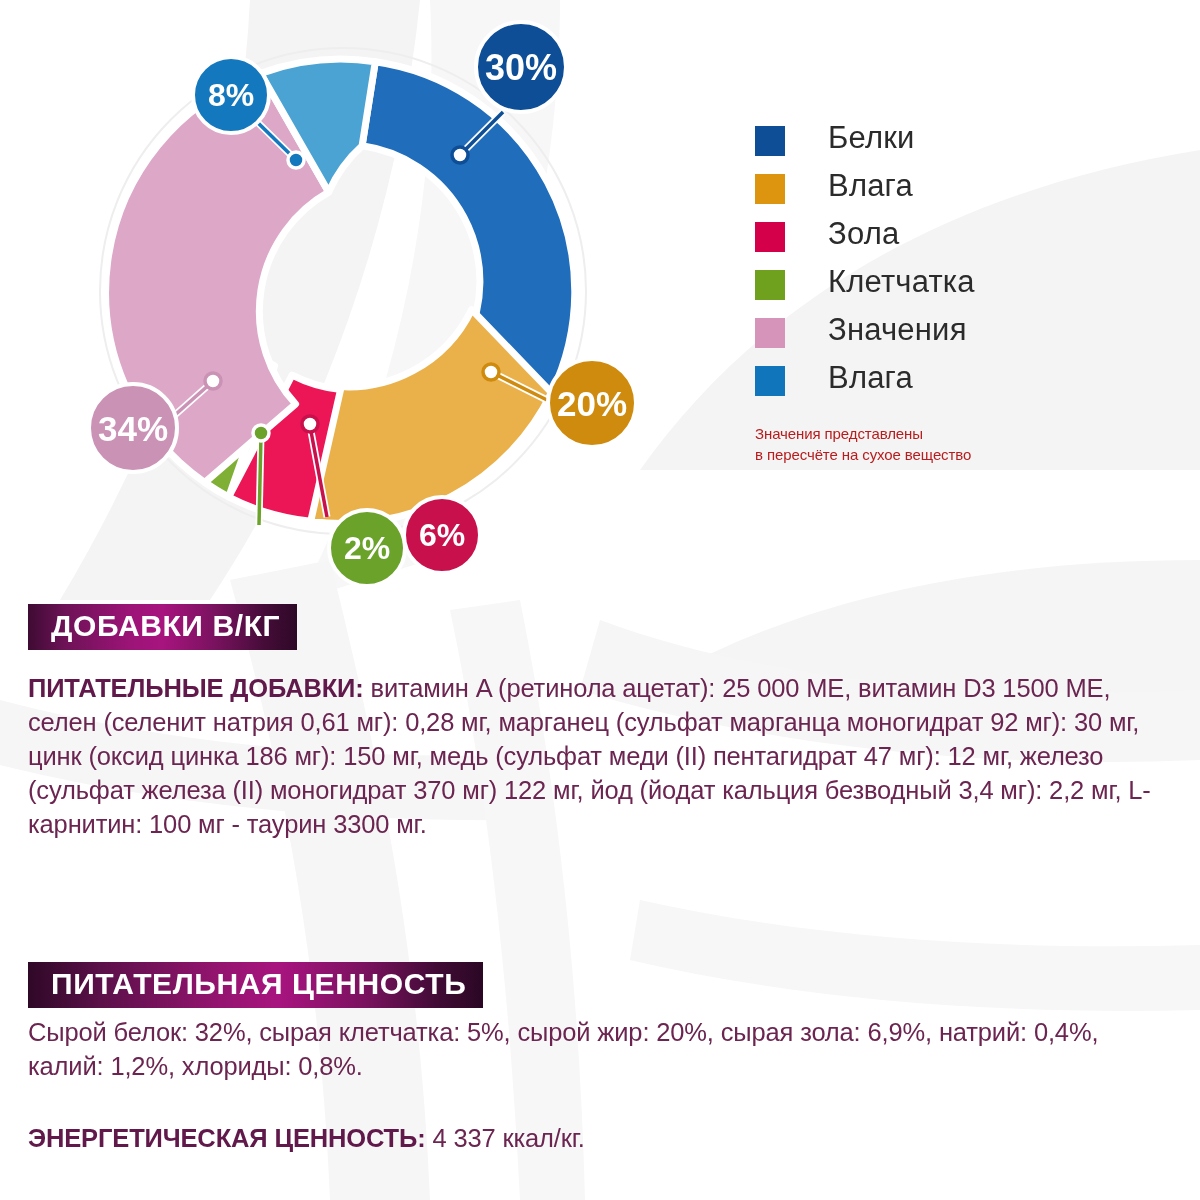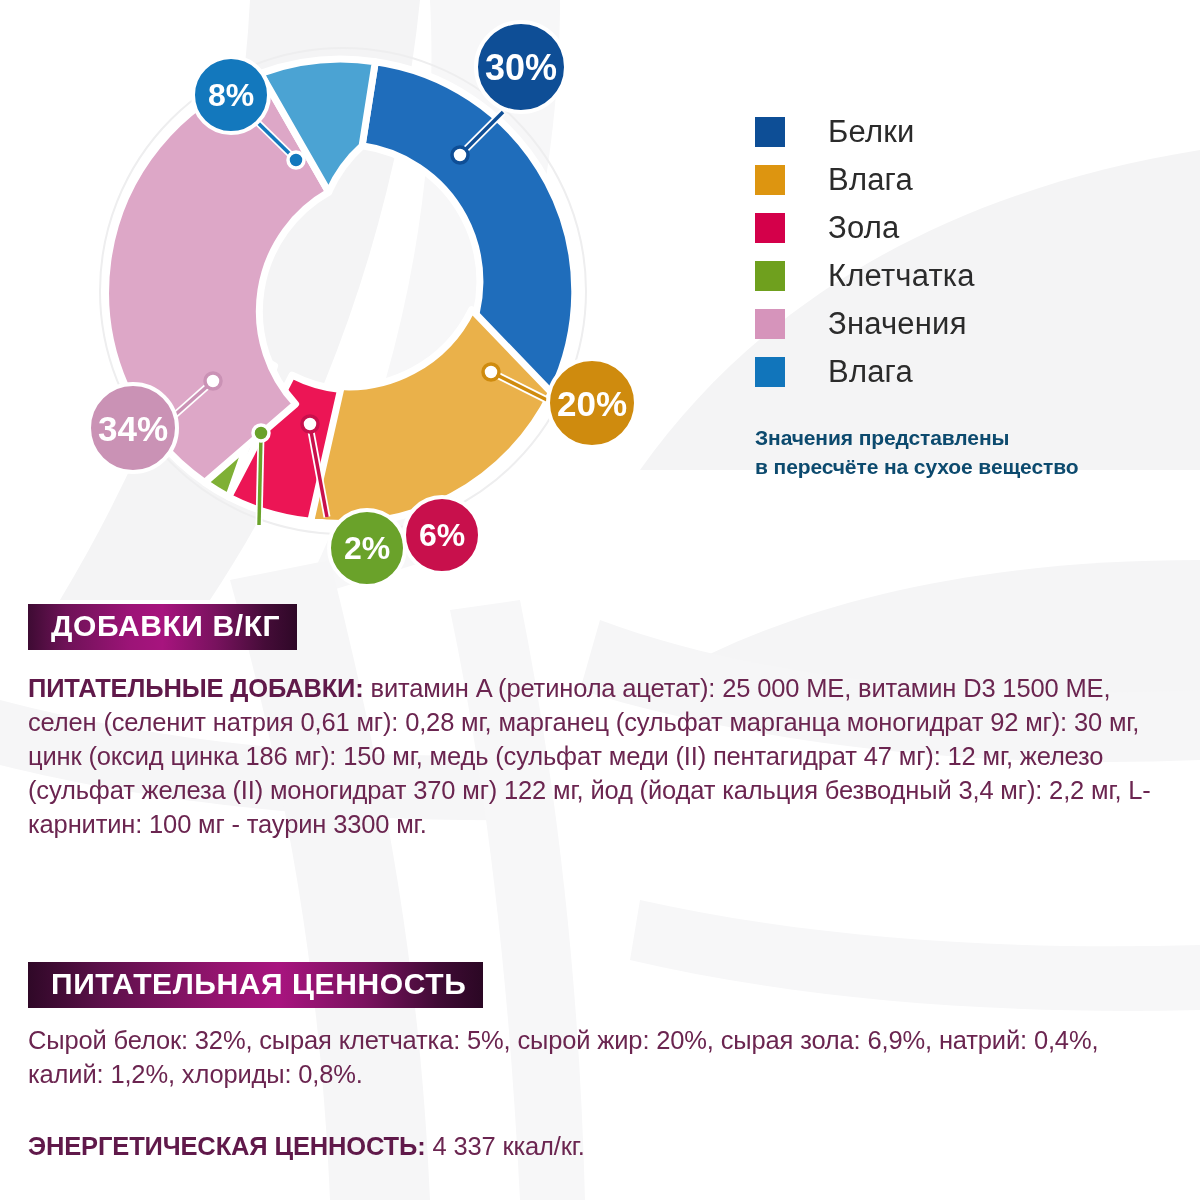--- a/index.html
+++ b/index.html
@@ -40,40 +40,40 @@
   
   #legend {
     position: absolute;
     left: 755px;
     top: 108px;
     width: 420px;
     z-index: 2;
   }
   .legend-row {
     display: flex;
-    align-items: center;
+    align-items: flex-end;
     height: 48px;
   }
   .legend-swatch {
     width: 30px;
     height: 30px;
     flex: 0 0 30px;
   }
   .legend-label {
     margin-left: 43px;
     font-size: 31px;
     color: #2b2b2b;
     font-family: "Liberation Sans", sans-serif;
     letter-spacing: 0.2px;
   }
   #legend-note {
     margin-top: 28px;
-    font-size: 21px;
-    font-weight: bold;
-    color: #0c4a6e;
+    font-size: 15px;
+    font-weight: normal;
+    color: #b91c1c;
     line-height: 1.38;
     letter-spacing: -0.1px;
   }
 
   
   .section-badge {
     display: inline-block;
     color: #ffffff;
     font-size: 30px;
     font-weight: bold;
@@ -111,21 +111,21 @@
   #additives-body { margin-top: 22px; }
   #tech-line { margin-top: 2px; }
 
   #nutrition-block {
     position: absolute;
     left: 28px;
     top: 962px;
     width: 1150px;
     z-index: 2;
   }
-  #nutrition-body { margin-top: 16px; }
+  #nutrition-body { margin-top: 8px; }
   #energy-line { margin-top: 38px; }
 </style>
 </head>
 <body>
 
 <div id="page">
 
   <svg class="bg-layer" viewBox="0 0 1200 1200" width="1200" height="1200">
     <path d="M 250 0 L 420 0 C 400 200 330 420 210 600 L 60 600 C 180 400 240 200 250 0 Z" fill="#f4f4f5"></path>
     <path d="M 430 0 L 560 0 C 560 170 520 360 430 560 L 300 600 C 400 400 440 190 430 0 Z" fill="#f7f7f8"></path>

